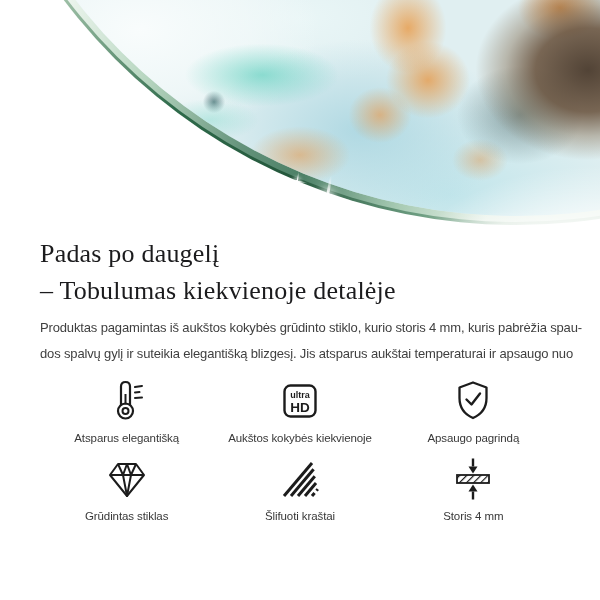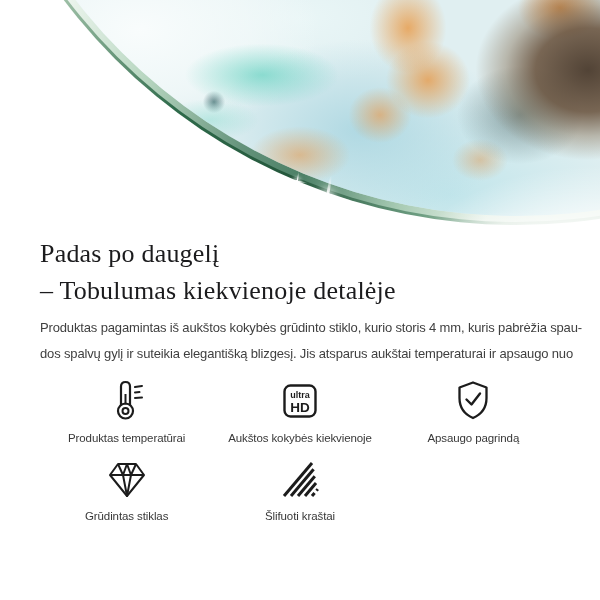--- a/index.html
+++ b/index.html
@@ -113,21 +113,21 @@
           <svg width="46" height="46" viewBox="0 0 46 46" fill="none" stroke="#1c1c1c">
             <path d="M17 27 V8.5 Q17 4 21.5 4 Q26 4 26 8.5 V27" stroke-width="2.2"></path>
             <circle cx="21.5" cy="33" r="7.5" stroke-width="2.2"></circle>
             <circle cx="21.5" cy="33" r="3" stroke-width="2"></circle>
             <line x1="21.5" y1="16" x2="21.5" y2="26.5" stroke-width="2"></line>
             <line x1="31" y1="9" x2="38" y2="8" stroke-width="2" stroke-linecap="round"></line>
             <line x1="31" y1="14.5" x2="35.5" y2="14" stroke-width="2" stroke-linecap="round"></line>
             <line x1="31" y1="20" x2="38" y2="19.5" stroke-width="2" stroke-linecap="round"></line>
           </svg>
         </div>
-        <div class="label">Produktas temperatūrai</div>
+        <div class="label">Atsparus elegantišką</div>
       </div>
 
       <div class="feature">
         <div class="icon">
           <svg width="46" height="46" viewBox="0 0 46 46">
             <rect x="7.5" y="7.5" width="31" height="31" rx="6" fill="none" stroke="#1c1c1c" stroke-width="2.4"></rect>
             <text x="23" y="20" text-anchor="middle" font-family="Liberation Sans, sans-serif" font-size="9" font-weight="700" fill="#1c1c1c">ultra</text>
             <text x="23" y="33.5" text-anchor="middle" font-family="Liberation Sans, sans-serif" font-size="13.5" font-weight="700" fill="#1c1c1c">HD</text>
           </svg>
         </div>
@@ -162,16 +162,33 @@
             <path d="M7 40 L35 7"></path>
             <path d="M14 40 L36.6 13.3"></path>
             <path d="M21 40 L37.8 20.2"></path>
             <path d="M28 40 L39 27"></path>
             <path d="M35 40 L40.8 33.1" stroke-dasharray="4 3"></path>
           </svg>
         </div>
         <div class="label">Šlifuoti kraštai</div>
       </div>
 
+      <div class="feature">
+        <div class="icon">
+          <svg width="46" height="46" viewBox="0 0 46 46">
+            <defs>
+              <pattern id="hatch" width="5" height="5" patternUnits="userSpaceOnUse" patternTransform="rotate(45)">
+                <line x1="0" y1="0" x2="0" y2="5" stroke="#1c1c1c" stroke-width="2.4"></line>
+              </pattern>
+            </defs>
+            <rect x="7" y="19" width="32" height="8" fill="url(#hatch)" stroke="#1c1c1c" stroke-width="1.8"></rect>
+            <line x1="23" y1="2.5" x2="23" y2="10.5" stroke="#1c1c1c" stroke-width="2.4"></line>
+            <polygon points="18.5,10.5 27.5,10.5 23,17.5" fill="#1c1c1c"></polygon>
+            <line x1="23" y1="43.5" x2="23" y2="35.5" stroke="#1c1c1c" stroke-width="2.4"></line>
+            <polygon points="18.5,35.5 27.5,35.5 23,28.5" fill="#1c1c1c"></polygon>
+          </svg>
+        </div>
+        <div class="label">Storis 4 mm</div>
+      </div>
 
     </div>
   </div>
 </div>
 
 </body></html>

